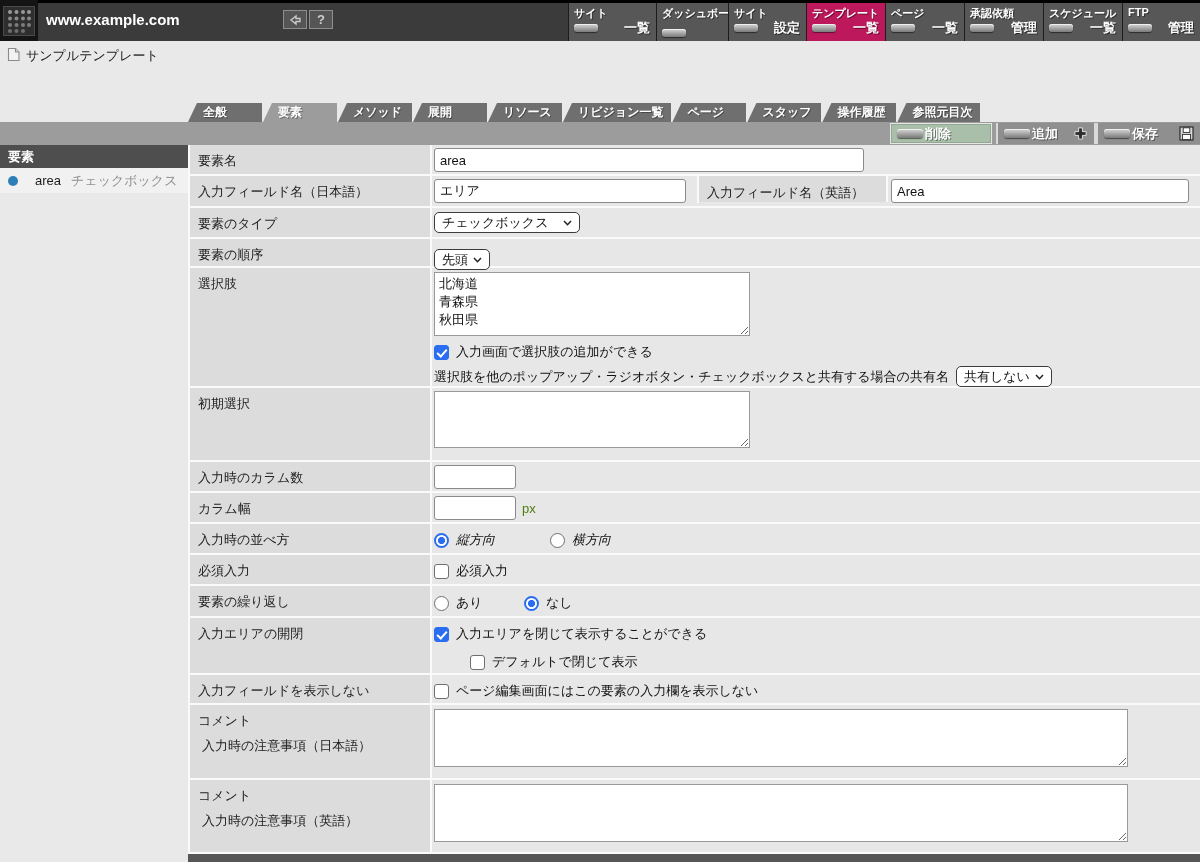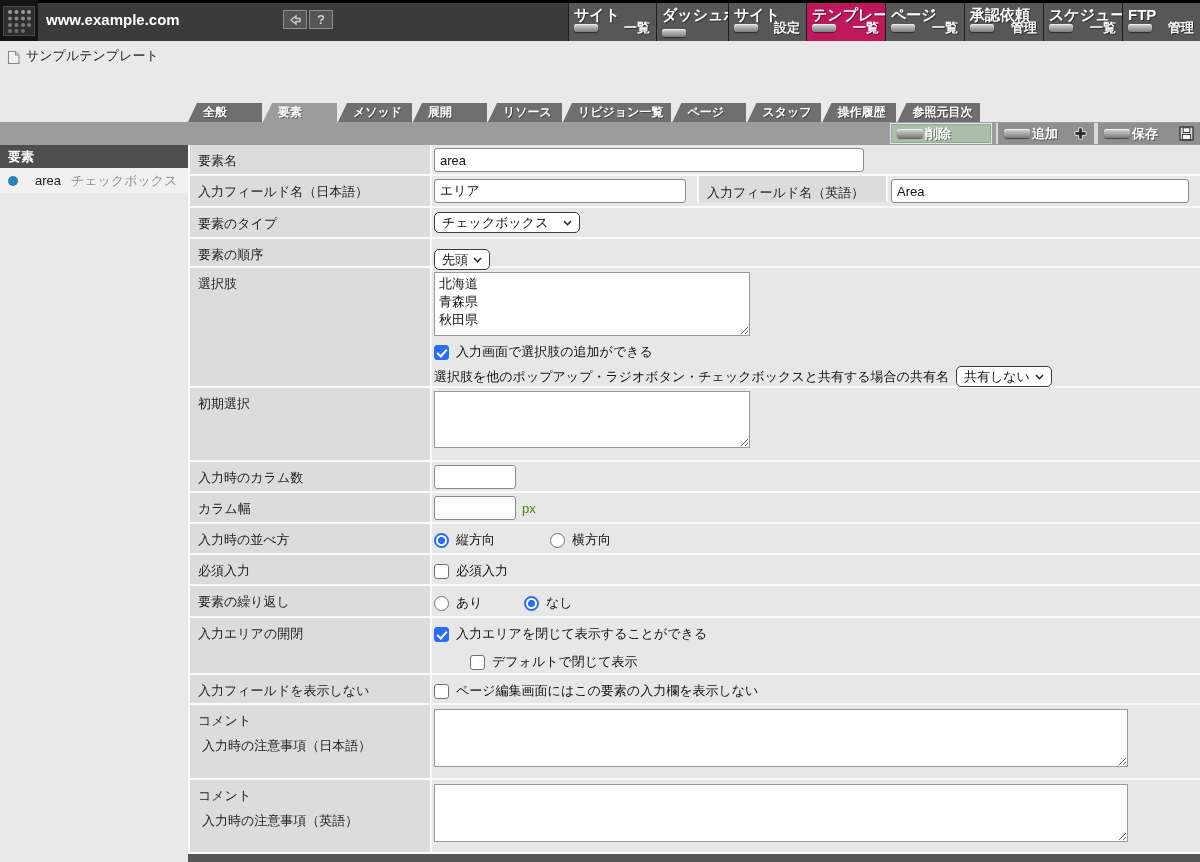--- a/index.html
+++ b/index.html
@@ -10,27 +10,27 @@
   .topbar { position:absolute; top:0; left:0; width:1200px; height:41px; background:#3b3b3b; border-top:3px solid #000; }
   .logo { position:absolute; left:0; top:-3px; width:38px; height:41px; background:#141414; display:flex; align-items:center; justify-content:center; }
   .logo-sq { width:32px; height:30px; background:#2e2e2e; border:1px solid #4a4a4a; display:flex; align-items:center; justify-content:center; }
   .domain { position:absolute; left:46px; top:8px; color:#fff; font-size:15px; font-weight:bold; }
   .tb-mini { position:absolute; left:283px; top:7px; display:flex; gap:2px; }
   .mini-btn { width:24px; height:19px; background:#555; border:1px solid #8e8e8e; display:flex; align-items:center; justify-content:center; color:#cfcfcf; font-weight:bold; font-size:13px; }
   .nav { position:absolute; right:0; top:0; height:38px; display:flex; }
   .nav-item { position:relative; width:79px; height:38px; background:#575757; border-left:1px solid #1c1c1c; padding:3px 5px; cursor:default; }
   .nav-item.w1 { width:88px; } .nav-item.w2 { width:72px; } .nav-item.w3 { width:78px; }
   .nav-item.active { background:#be185d; }
-  .nav-cat { color:#fff; font-size:15px; font-weight:bold; white-space:nowrap; text-shadow:1px 1px 0 rgba(0,0,0,.45); }
+  .nav-cat { color:#fff; font-size:11px; font-weight:bold; white-space:nowrap; text-shadow:1px 1px 0 rgba(0,0,0,.45); }
   .nav-bottom { position:absolute; left:5px; right:6px; bottom:4px; display:flex; align-items:center; justify-content:space-between; }
   .pill { width:24px; height:8px; border-radius:3px; background:linear-gradient(#d8d8d8,#7a7a7a); box-shadow:0 1px 1px rgba(0,0,0,.5), inset 0 1px 0 #efefef; }
   .nav-act { color:#fff; font-size:13px; font-weight:bold; text-shadow:1px 1px 0 rgba(0,0,0,.5); }
 
   
-  .breadcrumb { position:absolute; top:47px; left:6px; display:flex; align-items:flex-end; gap:5px; font-size:13px; color:#222; }
+  .breadcrumb { position:absolute; top:47px; left:6px; display:flex; align-items:flex-start; gap:5px; font-size:13px; color:#222; }
 
   
   .tabs { position:absolute; top:103px; left:188px; display:flex; height:19px; }
   .tab { min-width:74px; height:19px; background:#6f6f6f; color:#fff; font-size:12px; font-weight:bold; line-height:19px; padding:0 8px 0 15px; margin-right:1px; clip-path:polygon(9px 0,100% 0,100% 100%,0 100%); text-shadow:1px 1px 0 rgba(0,0,0,.35); white-space:nowrap; cursor:default; }
   .tab.active { background:#9c9c9c; }
 
   
   .toolbar { position:absolute; top:122px; left:0; width:1200px; height:23px; background:#9c9c9c; display:flex; justify-content:flex-end; align-items:center; }
   .tb-btn { height:21px; display:flex; align-items:center; padding:0 6px; color:#fff; font-size:13px; font-weight:bold; text-shadow:1px 1px 0 rgba(0,0,0,.4); cursor:default; }
   .tb-btn .pill { width:26px; height:9px; flex:0 0 auto; }
@@ -328,21 +328,21 @@
   <div class="row r8">
     <div class="lbl">カラム幅</div>
     <div class="fld">
       <input type="text" class="w-small" value="" style="">
       <span class="unit">px</span>
     </div>
   </div>
 
   <div class="row r9">
     <div class="lbl">入力時の並べ方</div>
-    <div class="fld" style="padding-top:7px;">
+    <div class="fld" style="padding-top:7px;font-style:italic;">
       <div class="opt" style="width:116px;">
         <span class="rd checked"></span>
         <span>縦方向</span>
       </div>
       <div class="opt">
         <span class="rd"></span>
         <span>横方向</span>
       </div>
     </div>
   </div>

